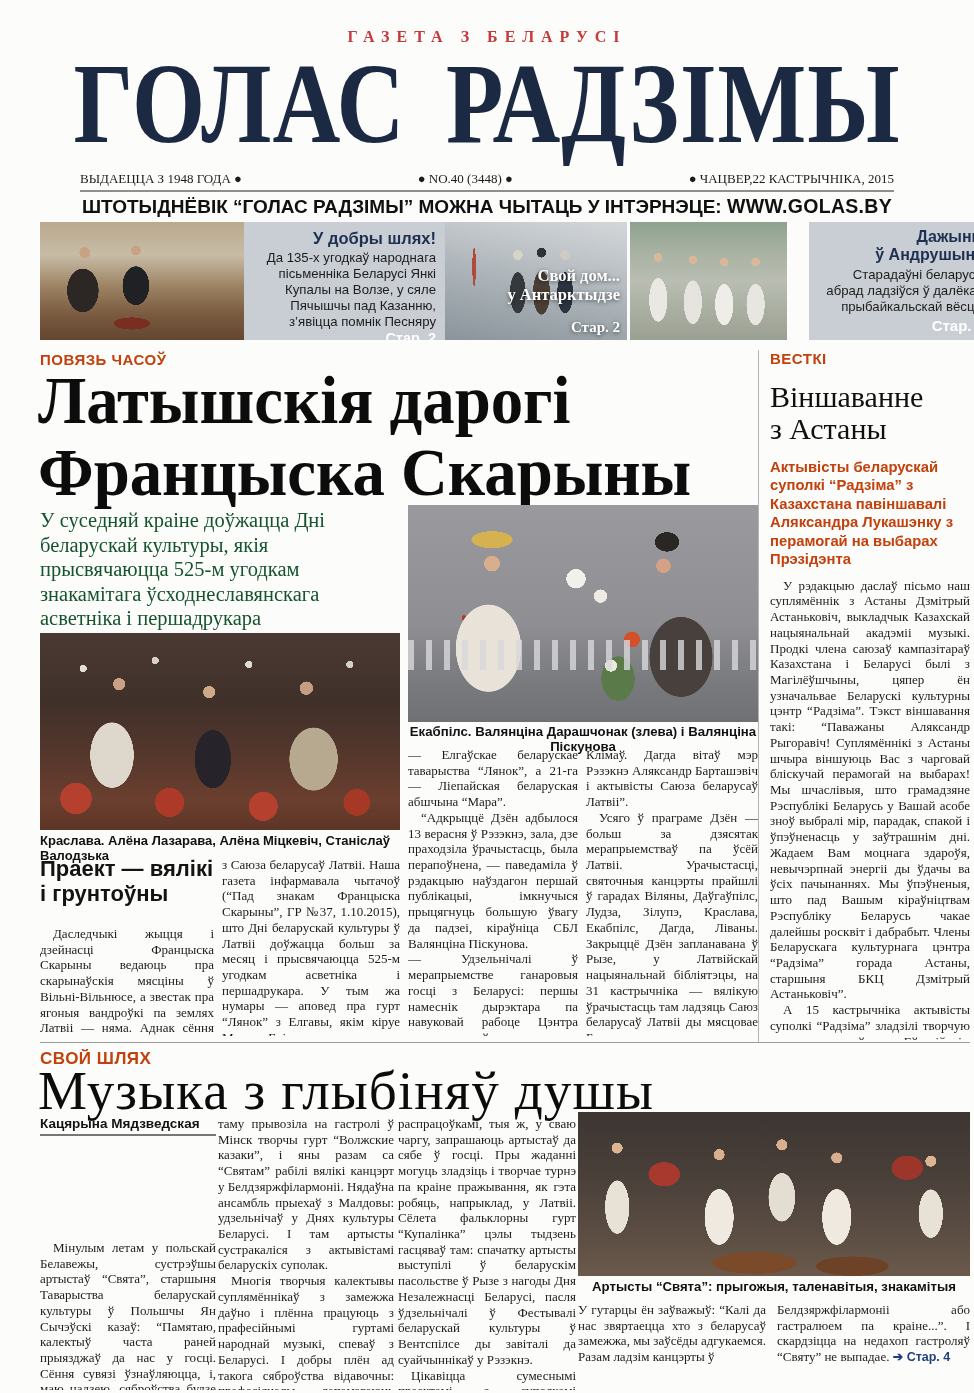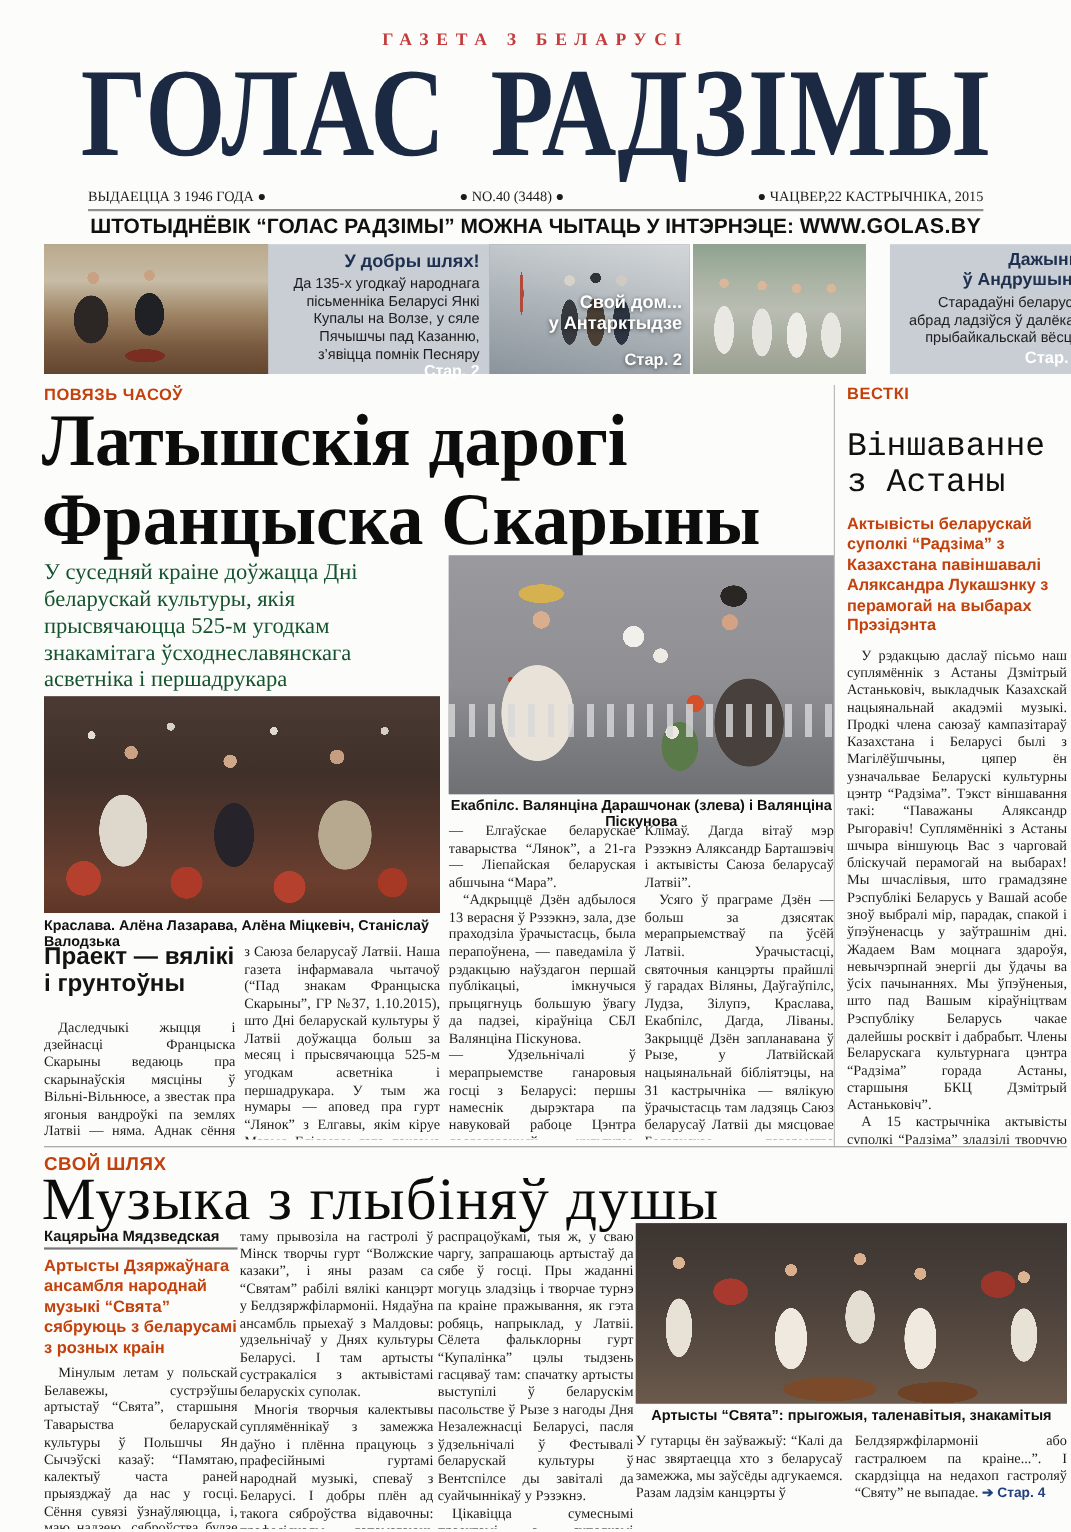--- a/index.html
+++ b/index.html
@@ -15,21 +15,21 @@
               font-weight:bold;font-size:94px;line-height:1;color:#1b2942;letter-spacing:1px;
               word-spacing:16px;transform:scaleY(1.22);transform-origin:top center;}
   .dateline{top:171px;left:80px;width:814px;display:flex;justify-content:space-between;
             font-family:"Liberation Serif",serif;font-size:13px;color:#1b1b1b;}
   .rule{background:#8f8f8f;}
   .banner{top:195px;left:0;width:100%;text-align:center;font-weight:bold;font-size:19px;color:#101010;}
   .banner .url{font-size:19.5px;letter-spacing:.3px;}
 
   
   .teaser-box{top:222px;height:118px;background:#c9cdd4;box-sizing:border-box;text-align:right;}
-  .teaser-photo{top:222px;height:118px;}
+  .teaser-photo{top:222px;height:118px;font-family:Liberation Serif, serif;}
   .t-title{font-weight:bold;font-size:16.5px;color:#1d3050;line-height:1.15;}
   .t-text{font-size:13.2px;line-height:1.22;color:#1d1d1d;margin-top:2px;}
   .t-page{color:#ffffff;font-weight:bold;font-size:14.5px;}
   .overlay-title{position:absolute;right:7px;top:44px;text-align:right;color:#fff;font-weight:bold;
                  font-size:16.5px;line-height:1.18;text-shadow:0 1px 4px rgba(0,0,0,.6);white-space:pre-line;}
   .overlay-page{position:absolute;right:7px;bottom:4px;color:#fff;font-weight:bold;font-size:15px;
                 text-shadow:0 1px 4px rgba(0,0,0,.6);}
 
   
   .ph{background-color:#888;}
@@ -129,21 +129,21 @@
   .byline{font-weight:bold;font-size:13.5px;color:#131313;}
 </style>
 </head>
 <body>
 
 <div class="page">
 
   <div class="abs tagline">ГАЗЕТА З БЕЛАРУСІ</div>
   <div class="abs mast-title">ГОЛАС РАДЗІМЫ</div>
   <div class="abs dateline">
-    <span>ВЫДАЕЦЦА З 1946 ГОДА ●</span>
+    <span>ВЫДАЕЦЦА З 1948 ГОДА ●</span>
     <span>● NO.40 (3448) ●</span>
     <span>● ЧАЦВЕР,22 КАСТРЫЧНІКА, 2015</span>
   </div>
   <div class="abs rule" style="top:190px;left:80px;width:814px;height:2px;"></div>
   <div class="abs banner">
     <span>ШТОТЫДНЁВІК “ГОЛАС РАДЗІМЫ” МОЖНА ЧЫТАЦЬ У ІНТЭРНЭЦЕ:</span>
     <span class="url">WWW.GOLAS.BY</span>
   </div>
 
   <div class="abs teaser-photo ph ph-meeting" style="left:40px;width:204px;"></div>
@@ -194,36 +194,35 @@
   </div>
   <div class="abs bodytext" style="left:586px;top:747px;width:172px;height:289px;">
     <p class="noindent">Клімаў. Дагда вітаў мэр Рэзэкнэ Аляксандр Барташэвіч і актывісты Саюза беларусаў Латвіі”.</p>
     <p>Усяго ў праграме Дзён — больш за дзясятак мерапрыемстваў па ўсёй Латвіі. Урачыстасці, святочныя канцэрты прайшлі ў гарадах Віляны, Даўгаўпілс, Лудза, Зілупэ, Краслава, Екабпілс, Дагда, Ліваны. Закрыццё Дзён запланавана ў Рызе, у Латвійскай нацыянальнай бібліятэцы, на 31 кастрычніка — вялікую ўрачыстасць там ладзяць Саюз беларусаў Латвіі ды мясцовае Беларускае таварыства “Прамень”.</p>
 
   </div>
 
   <div class="abs" style="left:758px;top:350px;width:1px;height:692px;background:#b5b5b5;"></div>
   <div class="abs" style="left:770px;top:350px;width:200px;height:690px;overflow:hidden;">
     <div class="kicker" style="font-size:15px;">ВЕСТКІ</div>
-    <div class="rail-headline" style="margin-top:24px;font-family:Liberation Mono, monospace;">Віншаванне
+    <div class="rail-headline" style="margin-top:14px;">Віншаванне
 з Астаны</div>
     <div class="deck" style="margin-top:12px;">Актывісты беларускай суполкі “Радзіма” з Казахстана павіншавалі Аляксандра Лукашэнку з перамогай на выбарах Прэзідэнта</div>
     <div class="bodytext" style="margin-top:9px;">
       <p>У рэдакцыю даслаў пісьмо наш суплямённік з Астаны Дзмітрый Астаньковіч, выкладчык Казахскай нацыянальнай акадэміі музыкі. Продкі члена саюзаў кампазітараў Казахстана і Беларусі былі з Магілёўшчыны, цяпер ён узначальвае Беларускі культурны цэнтр “Радзіма”. Тэкст віншавання такі: “Паважаны Аляксандр Рыгоравіч! Суплямённікі з Астаны шчыра віншуюць Вас з чарговай бліскучай перамогай на выбарах! Мы шчаслівыя, што грамадзяне Рэспублікі Беларусь у Вашай асобе зноў выбралі мір, парадак, спакой і ўпэўненасць у заўтрашнім дні. Жадаем Вам моцнага здароўя, невычэрпнай энергіі ды ўдачы ва ўсіх пачынаннях. Мы ўпэўненыя, што пад Вашым кіраўніцтвам Рэспубліку Беларусь чакае далейшы росквіт і дабрабыт. Члены Беларускага культурнага цэнтра “Радзіма” горада Астаны, старшыня БКЦ Дзмітрый Астаньковіч”.</p>
       <p>А 15 кастрычніка актывісты суполкі “Радзіма” зладзілі творчую сустрэчу ў Еўразійскім нацыянальным універсітэце імя Л. Гумілёва. На ёй, напісаў Дзмітрый Астаньковіч, былі загадчык кафедры Асамблеі народа Казахстана Анатолій Башмакоў, іншыя выкладчыкі, студэнты-дызайнеры. Беларусы расказвалі пра дзейнасць суполкі з паказам фота і відэа, гаварылі пра важнасць культурнага дыялогу паміж Беларуссю і Казахстанам, выступаў гурт “Вясёлка”.</p>
     </div>
   </div>
 
   <div class="abs" style="left:40px;top:1042px;width:930px;height:1px;background:#9a9a9a;"></div>
 
   <div class="abs kicker" style="left:40px;top:1049px;font-size:17px;">СВОЙ ШЛЯХ</div>
   <div class="abs headline" style="left:38px;top:1060px;width:720px;font-size:52px;font-weight:400;letter-spacing:1px;transform:scale(1.06,1.05);transform-origin:left top;">Музыка з глыбіняў душы</div>
   <div class="abs byline" style="left:40px;top:1116px;">Кацярына Мядзведская</div>
   <div class="abs" style="left:40px;top:1134px;width:176px;height:2px;background:#777;"></div>
-  <div class="abs deck" style="left:40px;top:1142px;width:176px;font-size:15px;">Артысты Дзяржаўнага ансамбля народнай музыкі “Свята” сябруюць з беларусамі з розных краін</div>
   <div class="abs bodytext" style="left:40px;top:1240px;width:176px;height:150px;">
     <p>Мінулым летам у польскай Белавежы, сустрэўшы артыстаў “Свята”, старшыня Таварыства беларускай культуры ў Польшчы Ян Сычэўскі казаў: “Памятаю, калектыў часта раней прыязджаў да нас у госці. Сёння сувязі ўзнаўляюцца, і, маю надзею, сяброўства будзе мацнець”. Добра ведаюць пра “Свята” ў Самары. Кіраўніца самарскай суполкі “Руска-Беларускае братэрства 2000” Ірына Глуская некалькі год</p>
   </div>
   <div class="abs bodytext" style="left:218px;top:1116px;width:176px;height:274px;">
     <p class="noindent">таму прывозіла на гастролі ў Мінск творчы гурт “Волжские казаки”, і яны разам са “Святам” рабілі вялікі канцэрт у Белдзяржфілармоніі. Нядаўна ансамбль прыехаў з Малдовы: удзельнічаў у Днях культуры Беларусі. І там артысты сустракаліся з актывістамі беларускіх суполак.</p>
     <p>Многія творчыя калектывы суплямённікаў з замежжа даўно і плённа працуюць з прафесійнымі гуртамі народнай музыкі, спеваў з Беларусі. І добры плён ад такога сяброўства відавочны: прафесіяналы дапамагаюць суплямённікам з нотамі песень, аўдыёзапісамі, метадычнымі</p>
   </div>
   <div class="abs bodytext" style="left:398px;top:1116px;width:178px;height:274px;">
     <p class="noindent">распрацоўкамі, тыя ж, у сваю чаргу, запрашаюць артыстаў да сябе ў госці. Пры жаданні могуць зладзіць і творчае турнэ па краіне пражывання, як гэта робяць, напрыклад, у Латвіі. Сёлета фальклорны гурт “Купалінка” цэлы тыдзень гасцяваў там: спачатку артысты выступілі ў беларускім пасольстве ў Рызе з нагоды Дня Незалежнасці Беларусі, пасля ўдзельнічалі ў Фестывалі беларускай культуры ў Вентспілсе ды завіталі да суайчыннікаў у Рэзэкнэ.</p>
     <p>Цікавіцца сумеснымі праектамі з суполкамі беларусаў за мяжой і мастацкі кіраўнік ансамбля народнай музыкі “Свята”, заслужаны артыст Беларусі Анатоль Кашталапаў.</p>

